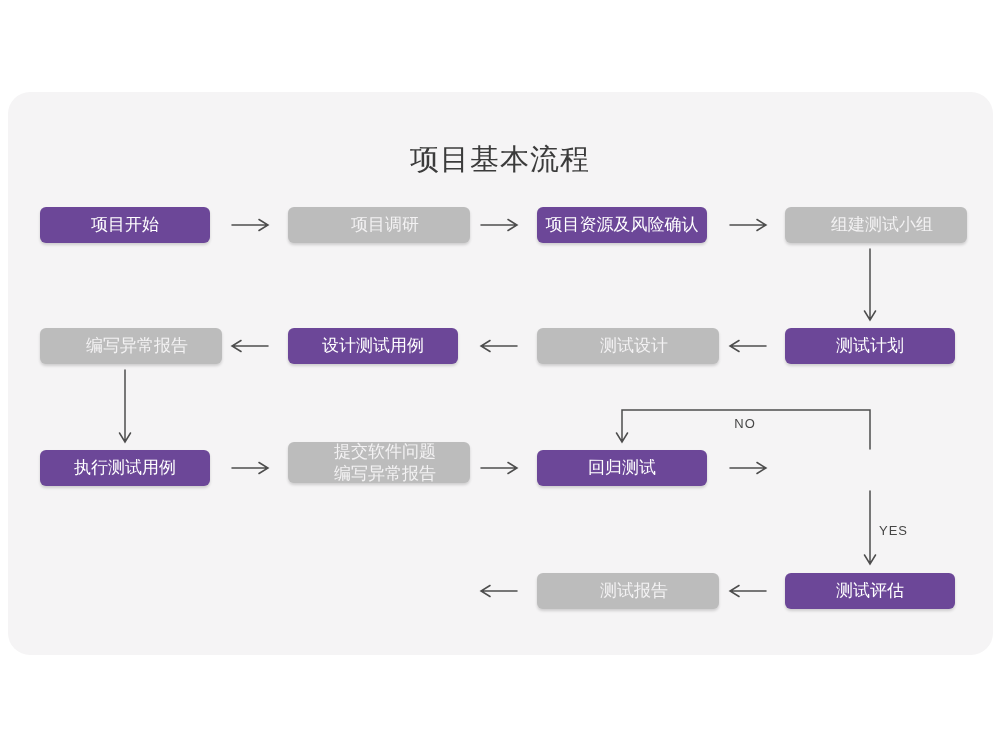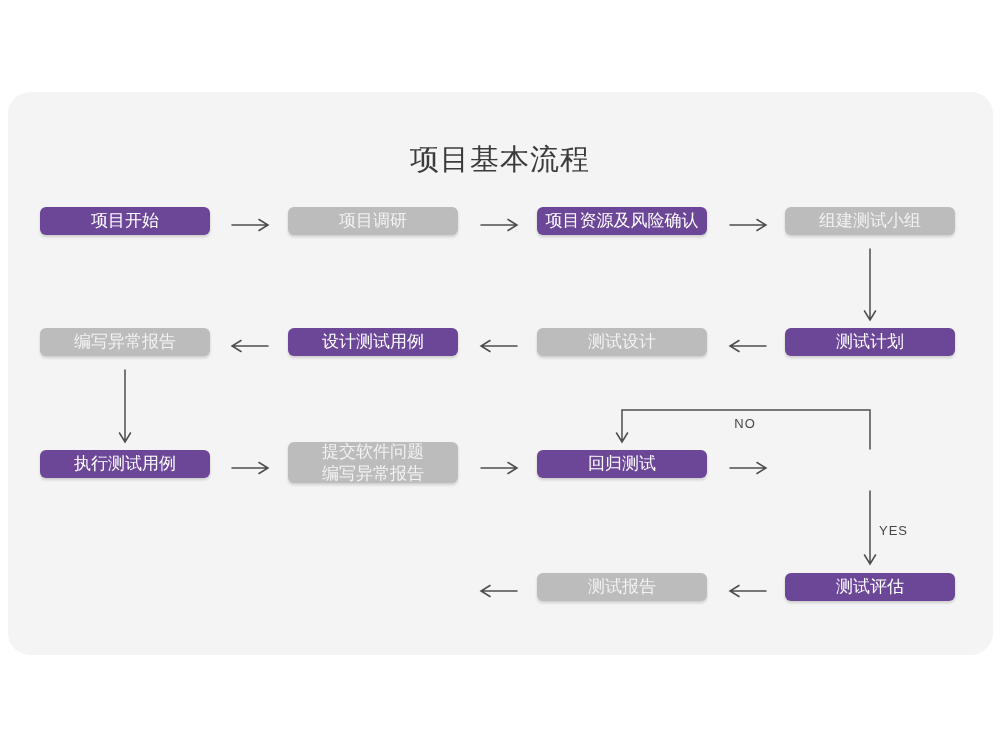--- a/index.html
+++ b/index.html
@@ -40,32 +40,32 @@
   }
   .arrows path{
     stroke:var(--arrow);
     stroke-width:1.5;
     fill:none;
     stroke-linecap:round;
     stroke-linejoin:miter;
   }
   .node{
     position:absolute;
-    width:170px;height:28px;
+    width:170px;height:36px;
     border-radius:6px;
     display:flex;align-items:center;justify-content:center;
     text-align:center;
     font-size:17px;
     color:var(--node-text);
     box-shadow:0 2px 3px rgba(0,0,0,0.16);
     white-space:pre-line;
     line-height:22px;
   }
   .node.purple{background:var(--purple);}
-  .node.gray{background:var(--gray);color:#f3f2f3;}
+  .node.gray{background:var(--gray);color:#f3f2f3;padding-left:12px;}
   .node.tall{height:41px;}
   .edge-label{
     position:absolute;
     font-size:13px;
     letter-spacing:1px;
     color:#464646;
   }
   .edge-label.no{left:695px;top:416px;width:100px;text-align:center;}
   .edge-label.yes{left:879px;top:523px;}
 </style>

